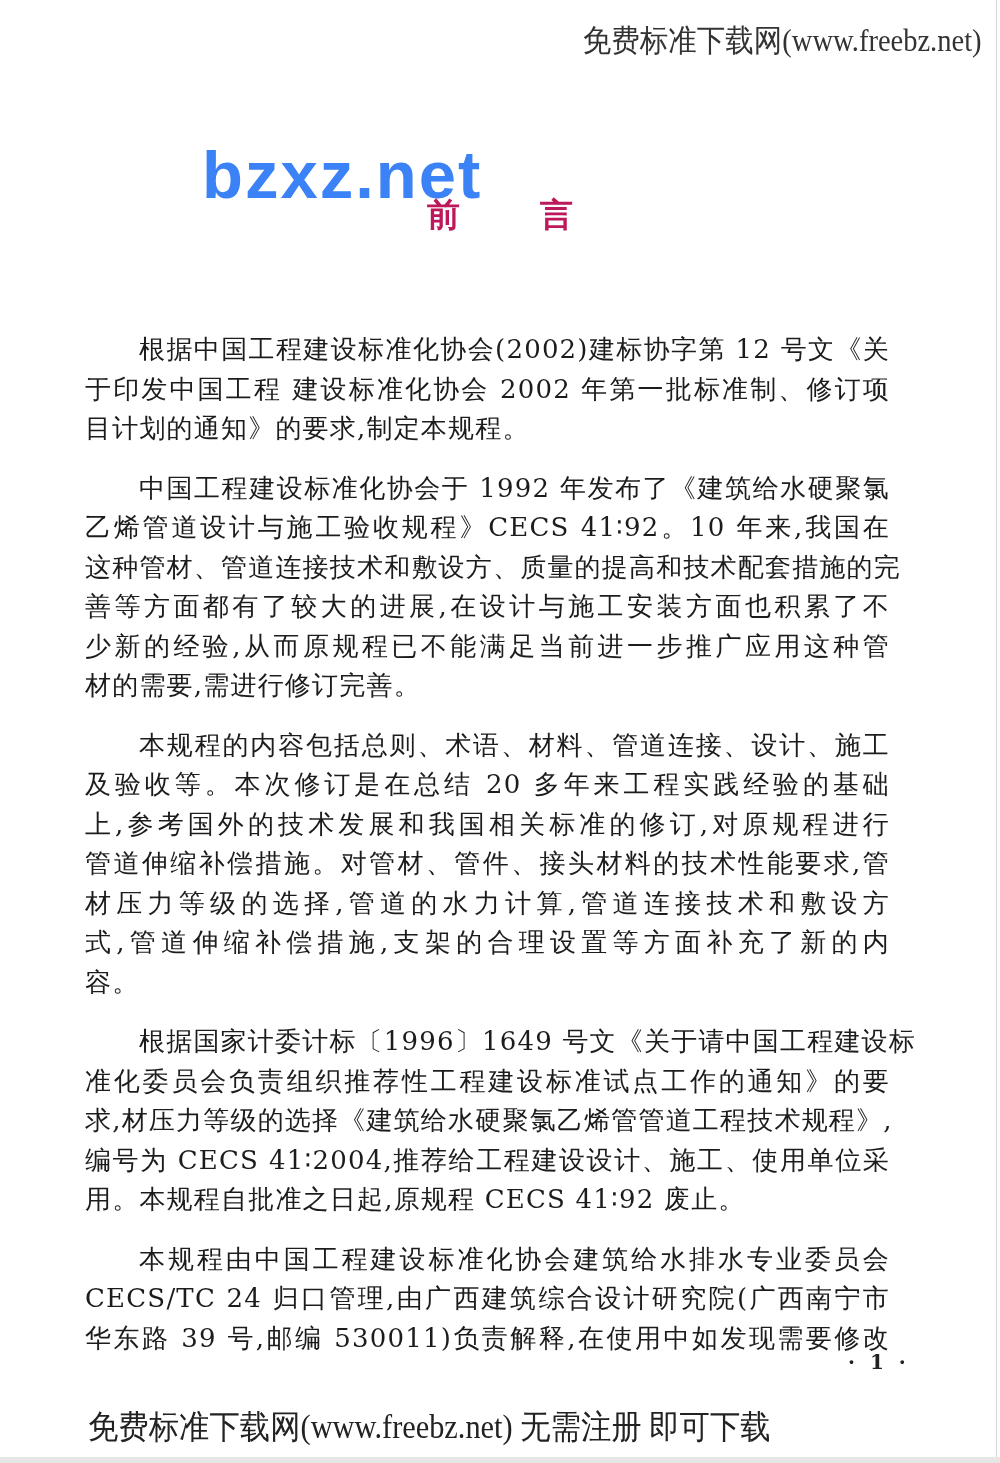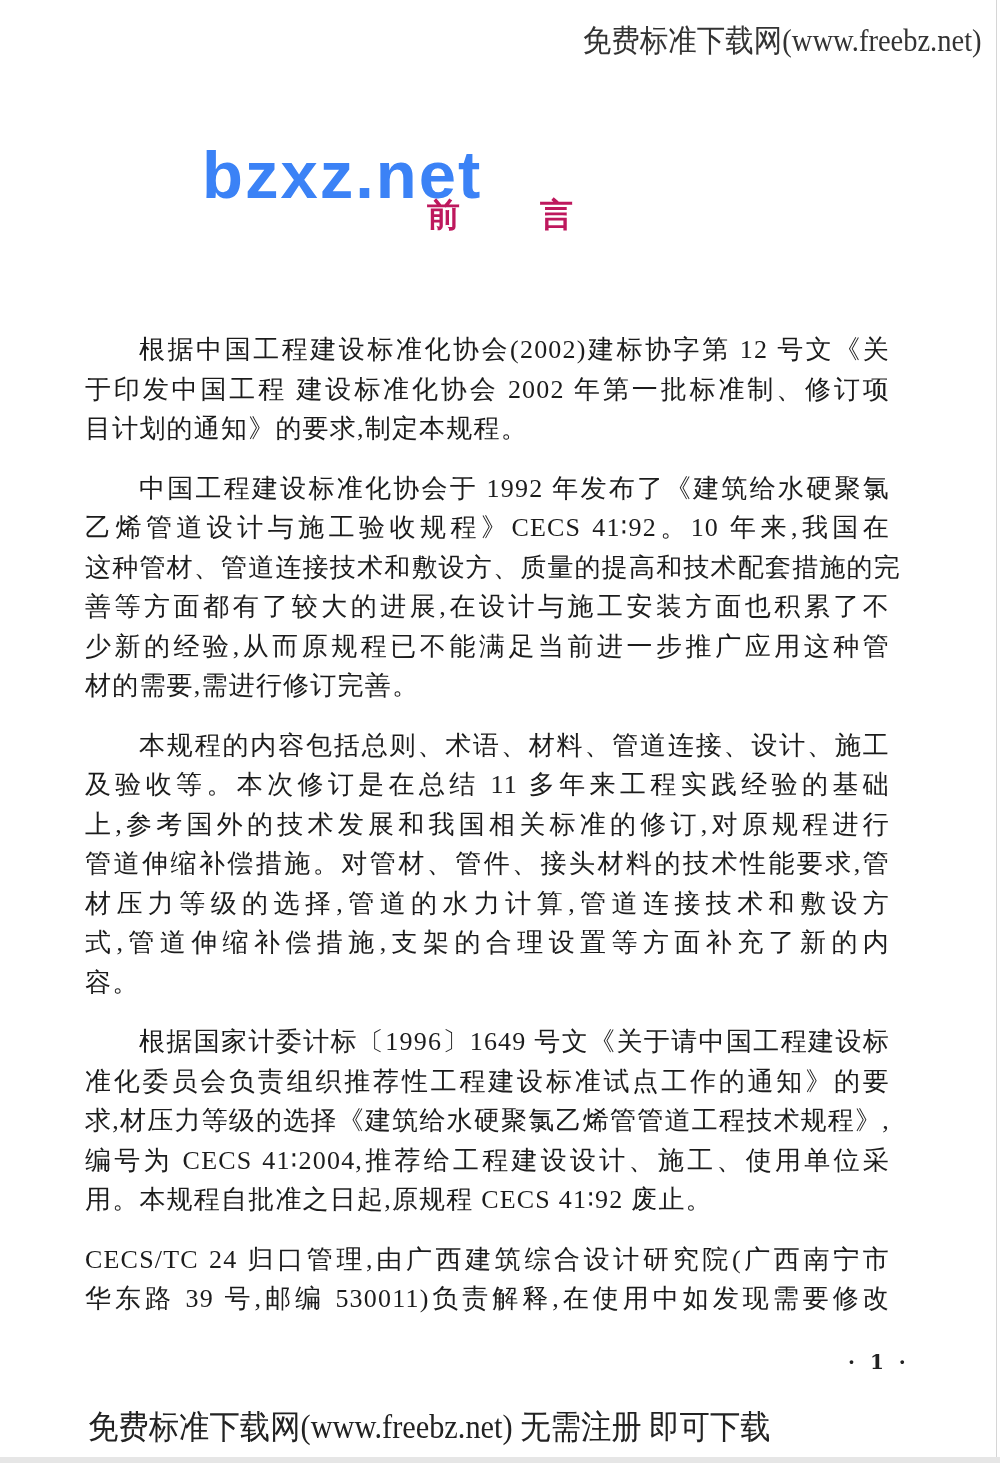--- a/index.html
+++ b/index.html
@@ -86,21 +86,20 @@
   .line {
     display: block;
     height: 39.5px;
     line-height: 39.5px;
     font-size: 26px;
     white-space: nowrap;
     letter-spacing: 1.2px;
     color: #1c1c1c;
     text-align: justify;
     text-align-last: justify;
-    font-family: Liberation Serif, serif;
   }
   .line.last {
     text-align-last: left;
   }
   .line.indent {
     padding-left: 54px;
   }
   .para + .para {
     margin-top: 20px;
   }
@@ -150,37 +149,38 @@
     <span class="line indent">中国工程建设标准化协会于 1992 年发布了《建筑给水硬聚氯</span>
     <span class="line">乙烯管道设计与施工验收规程》CECS 41∶92。10 年来,我国在</span>
     <span class="line">这种管材、管道连接技术和敷设方、质量的提高和技术配套措施的完</span>
     <span class="line">善等方面都有了较大的进展,在设计与施工安装方面也积累了不</span>
     <span class="line">少新的经验,从而原规程已不能满足当前进一步推广应用这种管</span>
     <span class="line last">材的需要,需进行修订完善。</span>
   </div>
 
   <div class="para">
     <span class="line indent">本规程的内容包括总则、术语、材料、管道连接、设计、施工</span>
-    <span class="line">及验收等。本次修订是在总结 11 多年来工程实践经验的基础</span>
+    <span class="line">及验收等。本次修订是在总结 20 多年来工程实践经验的基础</span>
     <span class="line">上,参考国外的技术发展和我国相关标准的修订,对原规程进行</span>
     <span class="line">管道伸缩补偿措施。对管材、管件、接头材料的技术性能要求,管</span>
     <span class="line">材压力等级的选择,管道的水力计算,管道连接技术和敷设方</span>
     <span class="line">式,管道伸缩补偿措施,支架的合理设置等方面补充了新的内</span>
     <span class="line last">容。</span>
   </div>
 
   <div class="para">
     <span class="line indent">根据国家计委计标〔1996〕1649 号文《关于请中国工程建设标</span>
     <span class="line">准化委员会负责组织推荐性工程建设标准试点工作的通知》的要</span>
     <span class="line">求,材压力等级的选择《建筑给水硬聚氯乙烯管管道工程技术规程》,</span>
     <span class="line">编号为 CECS 41∶2004,推荐给工程建设设计、施工、使用单位采</span>
     <span class="line last">用。本规程自批准之日起,原规程 CECS 41∶92 废止。</span>
   </div>
 
   <div class="para">
+    <span class="line indent">本规程由中国工程建设标准化协会建筑给水排水专业委员会</span>
     <span class="line">CECS/TC 24 归口管理,由广西建筑综合设计研究院(广西南宁市</span>
     <span class="line">华东路 39 号,邮编 530011)负责解释,在使用中如发现需要修改</span>
   </div>
 
 </div>
 
 <div class="page-number">· 1 ·</div>
 
 <div class="footer-banner">免费标准下载网(www.freebz.net) 无需注册 即可下载</div>
 

